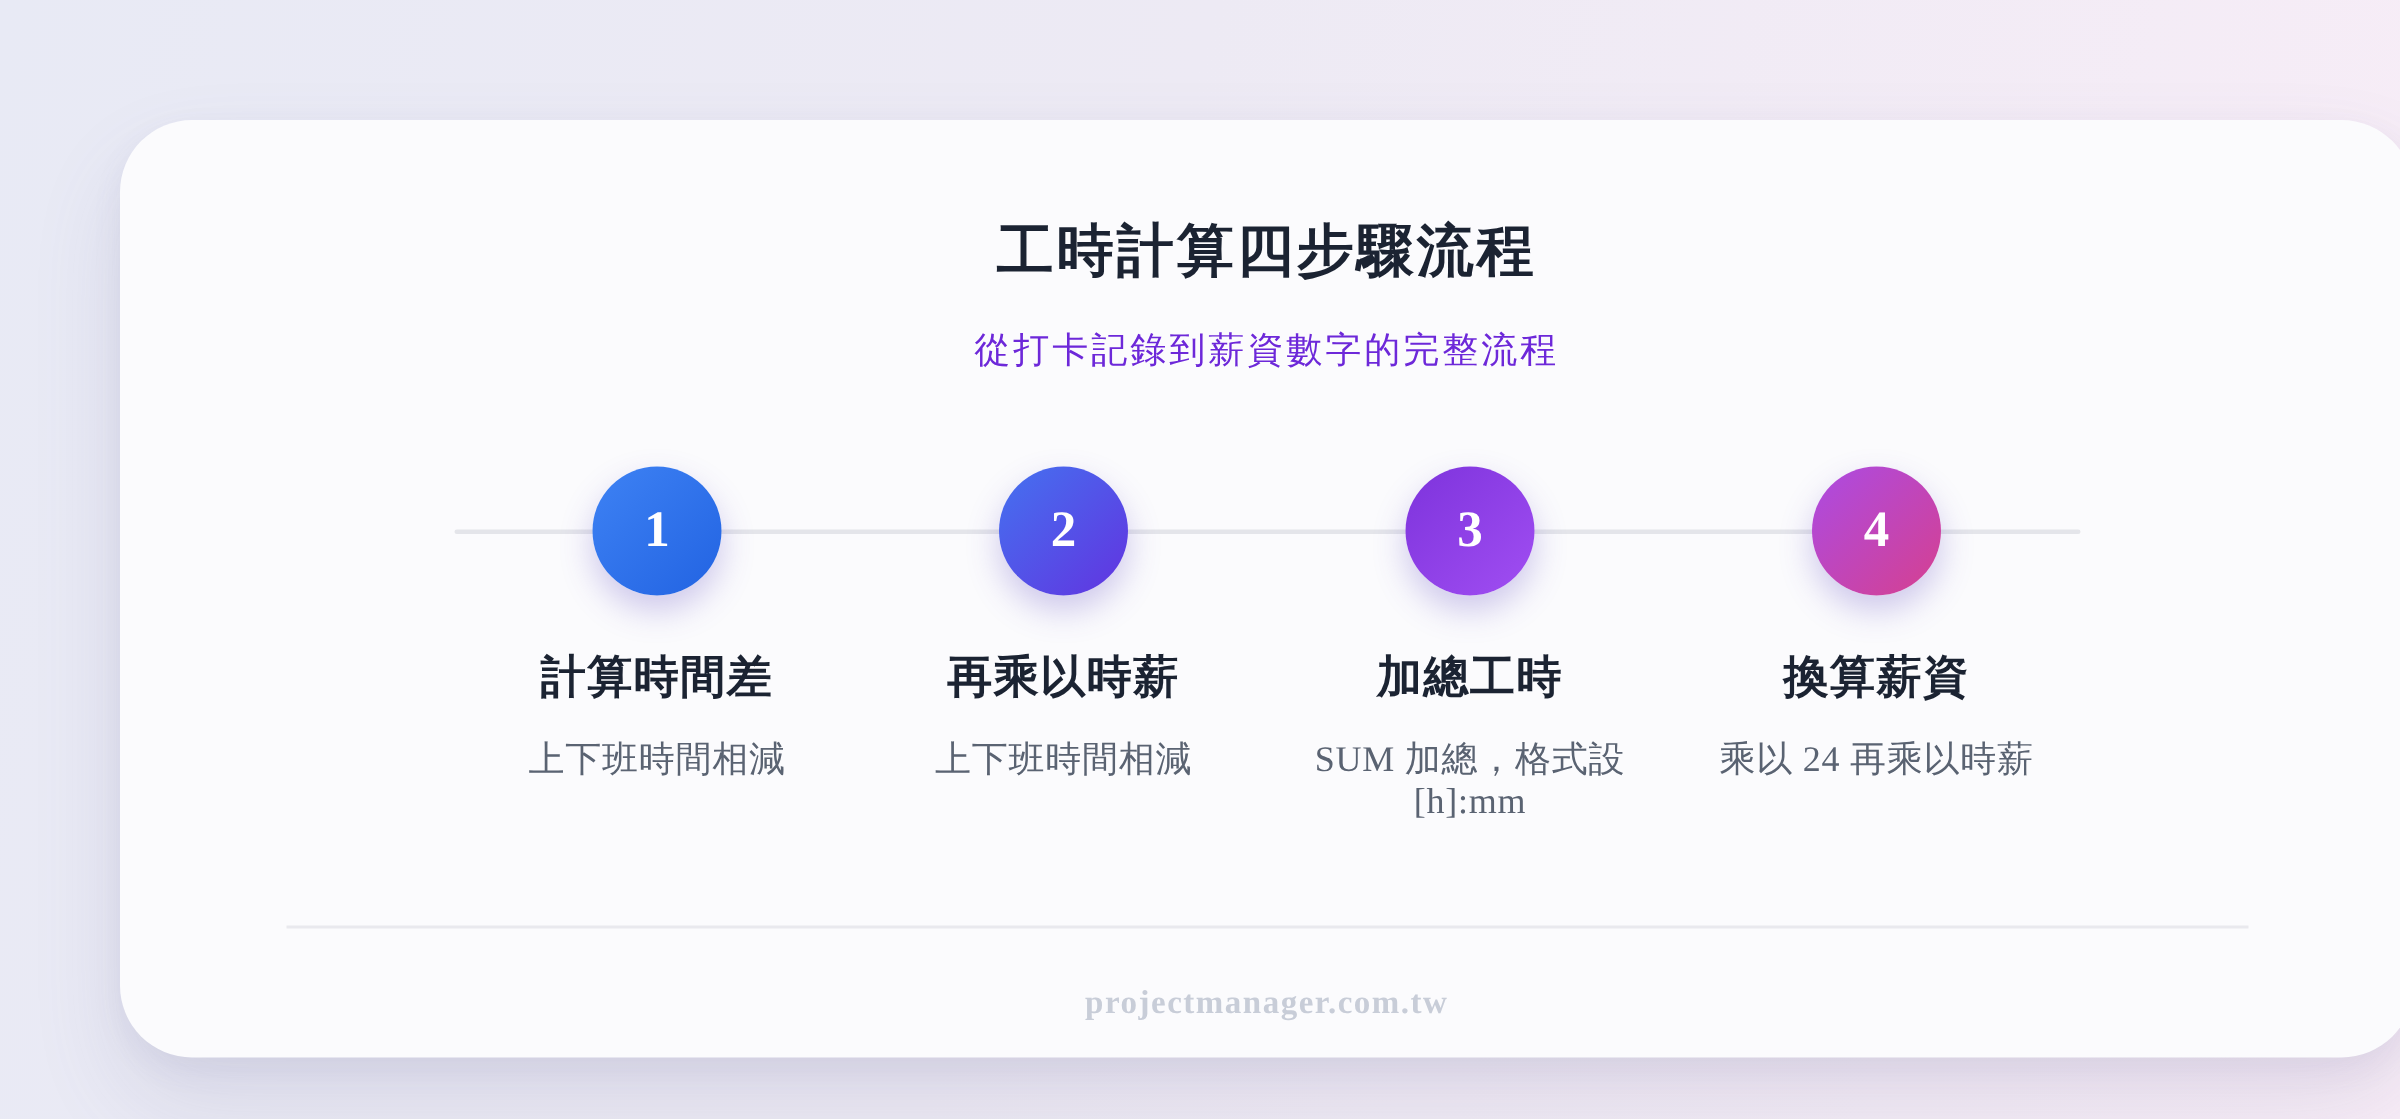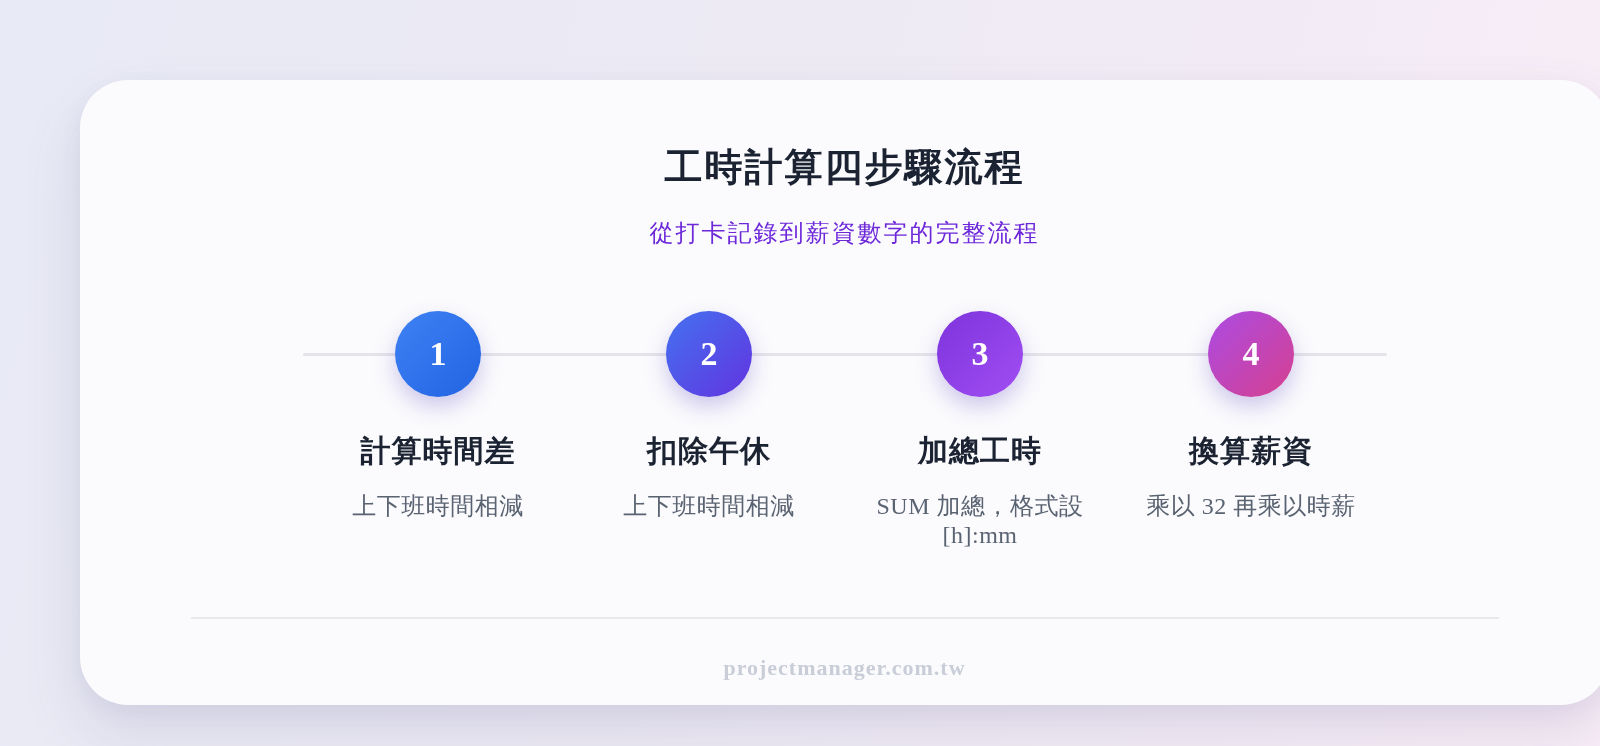--- a/index.html
+++ b/index.html
@@ -116,38 +116,38 @@
           <span>1</span>
         </div>
         <div class="step-title">計算時間差</div>
         <div class="step-desc">上下班時間相減</div>
       </div>
 
       <div class="step">
         <div class="circle" style="background: linear-gradient(135deg, rgb(68, 114, 240), rgb(98, 51, 224));">
           <span>2</span>
         </div>
-        <div class="step-title">扣除午休</div>
+        <div class="step-title">再乘以時薪</div>
         <div class="step-desc">上下班時間相減</div>
       </div>
 
       <div class="step">
         <div class="circle" style="background: linear-gradient(135deg, rgb(125, 51, 220), rgb(161, 78, 242));">
           <span>3</span>
         </div>
         <div class="step-title">加總工時</div>
         <div class="step-desc">SUM 加總，格式設 [h]:mm</div>
       </div>
 
       <div class="step">
         <div class="circle" style="background: linear-gradient(135deg, rgb(171, 75, 228), rgb(214, 64, 143));">
           <span>4</span>
         </div>
         <div class="step-title">換算薪資</div>
-        <div class="step-desc">乘以 32 再乘以時薪</div>
+        <div class="step-desc">乘以 24 再乘以時薪</div>
       </div>
     </div>
 
     <div class="divider"></div>
     <div class="footer">projectmanager.com.tw</div>
 
   </div>
 </div>
 
 </body></html>

